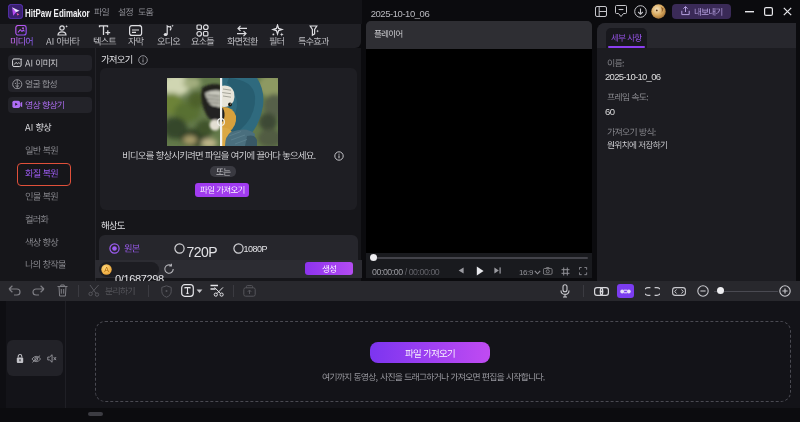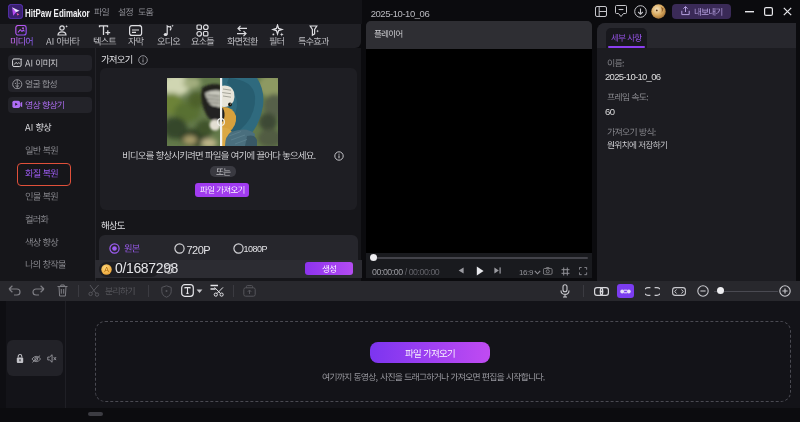--- a/index.html
+++ b/index.html
@@ -379,38 +379,38 @@
 <circle cx="5.5" cy="5.5" r="2.3" fill="#9d5cf2"></circle>
     </svg>
 <div class="abs" style="left:123.0px;top:240.6px;">
       <svg width="17" height="14" viewBox="0 0 17 14">
         <path transform="translate(1,10.8)" fill="#9d5cf2" d="M2.8 -3.5H3.6V-1.6H2.8ZM6.6 -7.7H7.3V-1.3H6.6ZM1.6 -0.1H7.6V0.5H1.6ZM1.6 -1.9H2.4V0.1H1.6ZM0.5 -3.2 0.4 -3.8Q1.2 -3.8 2.1 -3.8Q3.0 -3.8 4.0 -3.9Q5.0 -3.9 5.8 -4.0L5.9 -3.5Q5.0 -3.3 4.0 -3.3Q3.1 -3.2 2.2 -3.2Q1.3 -3.2 0.5 -3.2ZM4.9 -2.7H6.8V-2.2H4.9ZM3.2 -7.3Q3.8 -7.3 4.2 -7.2Q4.7 -7.0 5.0 -6.7Q5.2 -6.3 5.2 -5.9Q5.2 -5.4 5.0 -5.1Q4.7 -4.8 4.2 -4.6Q3.8 -4.4 3.2 -4.4Q2.5 -4.4 2.1 -4.6Q1.6 -4.8 1.3 -5.1Q1.1 -5.4 1.1 -5.9Q1.1 -6.3 1.3 -6.7Q1.6 -7.0 2.1 -7.2Q2.5 -7.3 3.2 -7.3ZM3.2 -6.8Q2.6 -6.8 2.2 -6.5Q1.8 -6.3 1.8 -5.9Q1.8 -5.5 2.2 -5.2Q2.6 -5.0 3.2 -5.0Q3.7 -5.0 4.1 -5.2Q4.5 -5.5 4.5 -5.9Q4.5 -6.2 4.3 -6.4Q4.1 -6.5 3.8 -6.7Q3.6 -6.8 3.2 -6.8Z M9.2 -7.4H9.9V-6.3H14.0V-7.4H14.8V-4.0H9.2ZM9.9 -5.7V-4.6H14.0V-5.7ZM8.2 -3.1H15.8V-2.5H8.2ZM11.6 -4.4H12.3V-2.8H11.6ZM9.1 -0.1H14.9V0.5H9.1ZM9.1 -1.8H9.9V0.1H9.1Z"></path>
       </svg>
     </div>
 <svg class="abs" style="left:174px;top:242.5px;" width="11" height="11" viewBox="0 0 11 11">
 <circle cx="5.5" cy="5.5" r="4.6" fill="none" stroke="#d2d2d6" stroke-width="1.2"></circle>
     </svg>
-<div class="abs" style="left:186.5px;top:244px;color:#e2e2e6;font-size:11px;letter-spacing:-0.5px;">720P</div>
+<div class="abs" style="left:186.5px;top:244px;color:#e2e2e6;font-size:14px;letter-spacing:-0.5px;">720P</div>
 <svg class="abs" style="left:232.5px;top:242.5px;" width="11" height="11" viewBox="0 0 11 11">
 <circle cx="5.5" cy="5.5" r="4.6" fill="none" stroke="#d2d2d6" stroke-width="1.2"></circle>
     </svg>
 <div class="abs" style="left:243.5px;top:244px;color:#e2e2e6;font-size:9px;letter-spacing:-0.5px;">1080P</div>
 <div class="abs" style="left:95px;top:260px;width:267px;height:18px;background:#2c2c32;"></div>
 <div class="abs" style="left:99px;top:261.5px;width:60px;height:15px;background:#1d1d22;border-radius:8px;"></div>
 <svg class="abs" style="left:101px;top:263.5px;" width="11" height="11" viewBox="0 0 11 11">
 <defs>
         <radialGradient id="cn" cx="0.4" cy="0.35" r="0.8">
           <stop offset="0" stop-color="#ffd97a"></stop>
           <stop offset="1" stop-color="#e89b2d"></stop>
         </radialGradient>
       </defs>
 <circle cx="5.5" cy="5.5" r="5.2" fill="url(#cn)"></circle>
 <text x="5.5" y="8" text-anchor="middle" font-size="7" fill="#b06a10" font-family="Liberation Sans">A</text>
     </svg>
-<div class="abs" style="left:115px;top:260px;color:#e5e5e9;font-size:14px;letter-spacing:-0.35px;">0/1687298</div>
+<div class="abs" style="left:115px;top:273px;color:#e5e5e9;font-size:11px;letter-spacing:-0.35px;">0/1687298</div>
 <svg class="abs" style="left:163px;top:263px;" width="12" height="12" viewBox="0 0 12 12">
 <path d="M10.2 6 A4.2 4.2 0 1 1 8.4 2.6 M8.4 0.8 V2.9 H6.3" fill="none" stroke="#b6b6bb" stroke-width="1.1"></path>
     </svg>
 <div class="abs ct" style="left:305px;top:261.5px;width:48px;height:13.5px;background:linear-gradient(90deg,#8d33ee,#b44cf2);border-radius:3px;">
       <svg width="16" height="13" viewBox="0 0 16 13">
         <path transform="translate(1,10.0)" fill="#ffffff" d="M2.1 -6.6H2.6V-5.6Q2.6 -5.0 2.4 -4.4Q2.2 -3.9 1.8 -3.4Q1.4 -3.0 0.8 -2.7L0.4 -3.3Q0.9 -3.5 1.3 -3.9Q1.7 -4.2 1.9 -4.7Q2.1 -5.1 2.1 -5.6ZM2.2 -6.6H2.7V-5.6Q2.7 -5.2 2.9 -4.7Q3.1 -4.3 3.5 -4.0Q3.8 -3.7 4.3 -3.5L3.9 -2.9Q3.4 -3.1 3.0 -3.6Q2.6 -4.0 2.4 -4.5Q2.2 -5.0 2.2 -5.6ZM6.3 -7.1H7.0V-2.3H6.3ZM5.1 -5.0H6.5V-4.4H5.1ZM4.6 -7.0H5.3V-2.6H4.6ZM4.4 -2.1Q5.2 -2.1 5.8 -2.0Q6.4 -1.8 6.7 -1.5Q7.0 -1.2 7.0 -0.7Q7.0 -0.3 6.7 0.0Q6.4 0.3 5.8 0.5Q5.2 0.7 4.4 0.7Q3.6 0.7 3.0 0.5Q2.5 0.3 2.1 0.0Q1.8 -0.3 1.8 -0.7Q1.8 -1.2 2.1 -1.5Q2.5 -1.8 3.0 -2.0Q3.6 -2.1 4.4 -2.1ZM4.4 -1.6Q3.5 -1.6 3.0 -1.4Q2.5 -1.1 2.5 -0.7Q2.5 -0.3 3.0 -0.1Q3.5 0.1 4.4 0.1Q5.0 0.1 5.4 0.0Q5.9 -0.1 6.1 -0.3Q6.3 -0.5 6.3 -0.7Q6.3 -1.1 5.8 -1.4Q5.3 -1.6 4.4 -1.6Z M9.5 -6.7H10.1V-5.9Q10.1 -5.1 9.8 -4.5Q9.6 -3.8 9.1 -3.4Q8.6 -2.9 7.9 -2.6L7.5 -3.2Q8.1 -3.4 8.6 -3.8Q9.0 -4.2 9.3 -4.7Q9.5 -5.3 9.5 -5.9ZM9.6 -6.7H10.2V-5.9Q10.2 -5.4 10.5 -4.9Q10.7 -4.4 11.1 -4.0Q11.6 -3.6 12.1 -3.4L11.7 -2.9Q11.1 -3.1 10.6 -3.5Q10.2 -4.0 9.9 -4.6Q9.6 -5.2 9.6 -5.9ZM13.2 -7.1H13.9V-2.5H13.2ZM11.4 -2.3Q12.6 -2.3 13.3 -1.9Q14.0 -1.5 14.0 -0.8Q14.0 -0.1 13.3 0.3Q12.6 0.7 11.4 0.7Q10.2 0.7 9.5 0.3Q8.8 -0.1 8.8 -0.8Q8.8 -1.5 9.5 -1.9Q10.2 -2.3 11.4 -2.3ZM11.4 -1.7Q10.8 -1.7 10.4 -1.6Q10.0 -1.5 9.7 -1.3Q9.5 -1.1 9.5 -0.8Q9.5 -0.5 9.7 -0.3Q10.0 -0.1 10.4 -0.0Q10.8 0.1 11.4 0.1Q12.0 0.1 12.4 -0.0Q12.8 -0.1 13.0 -0.3Q13.3 -0.5 13.3 -0.8Q13.3 -1.1 13.0 -1.3Q12.8 -1.5 12.4 -1.6Q12.0 -1.7 11.4 -1.7ZM11.5 -5.5H13.4V-4.9H11.5Z"></path>
       </svg>
     </div>
 <div class="abs" style="left:366px;top:21px;width:226px;height:257px;background:#191a1e;border-radius:5px 5px 0 0;"></div>
 <div class="abs" style="left:366px;top:21px;width:226px;height:28px;background:#2e2e33;border-radius:5px 5px 0 0;"></div>

